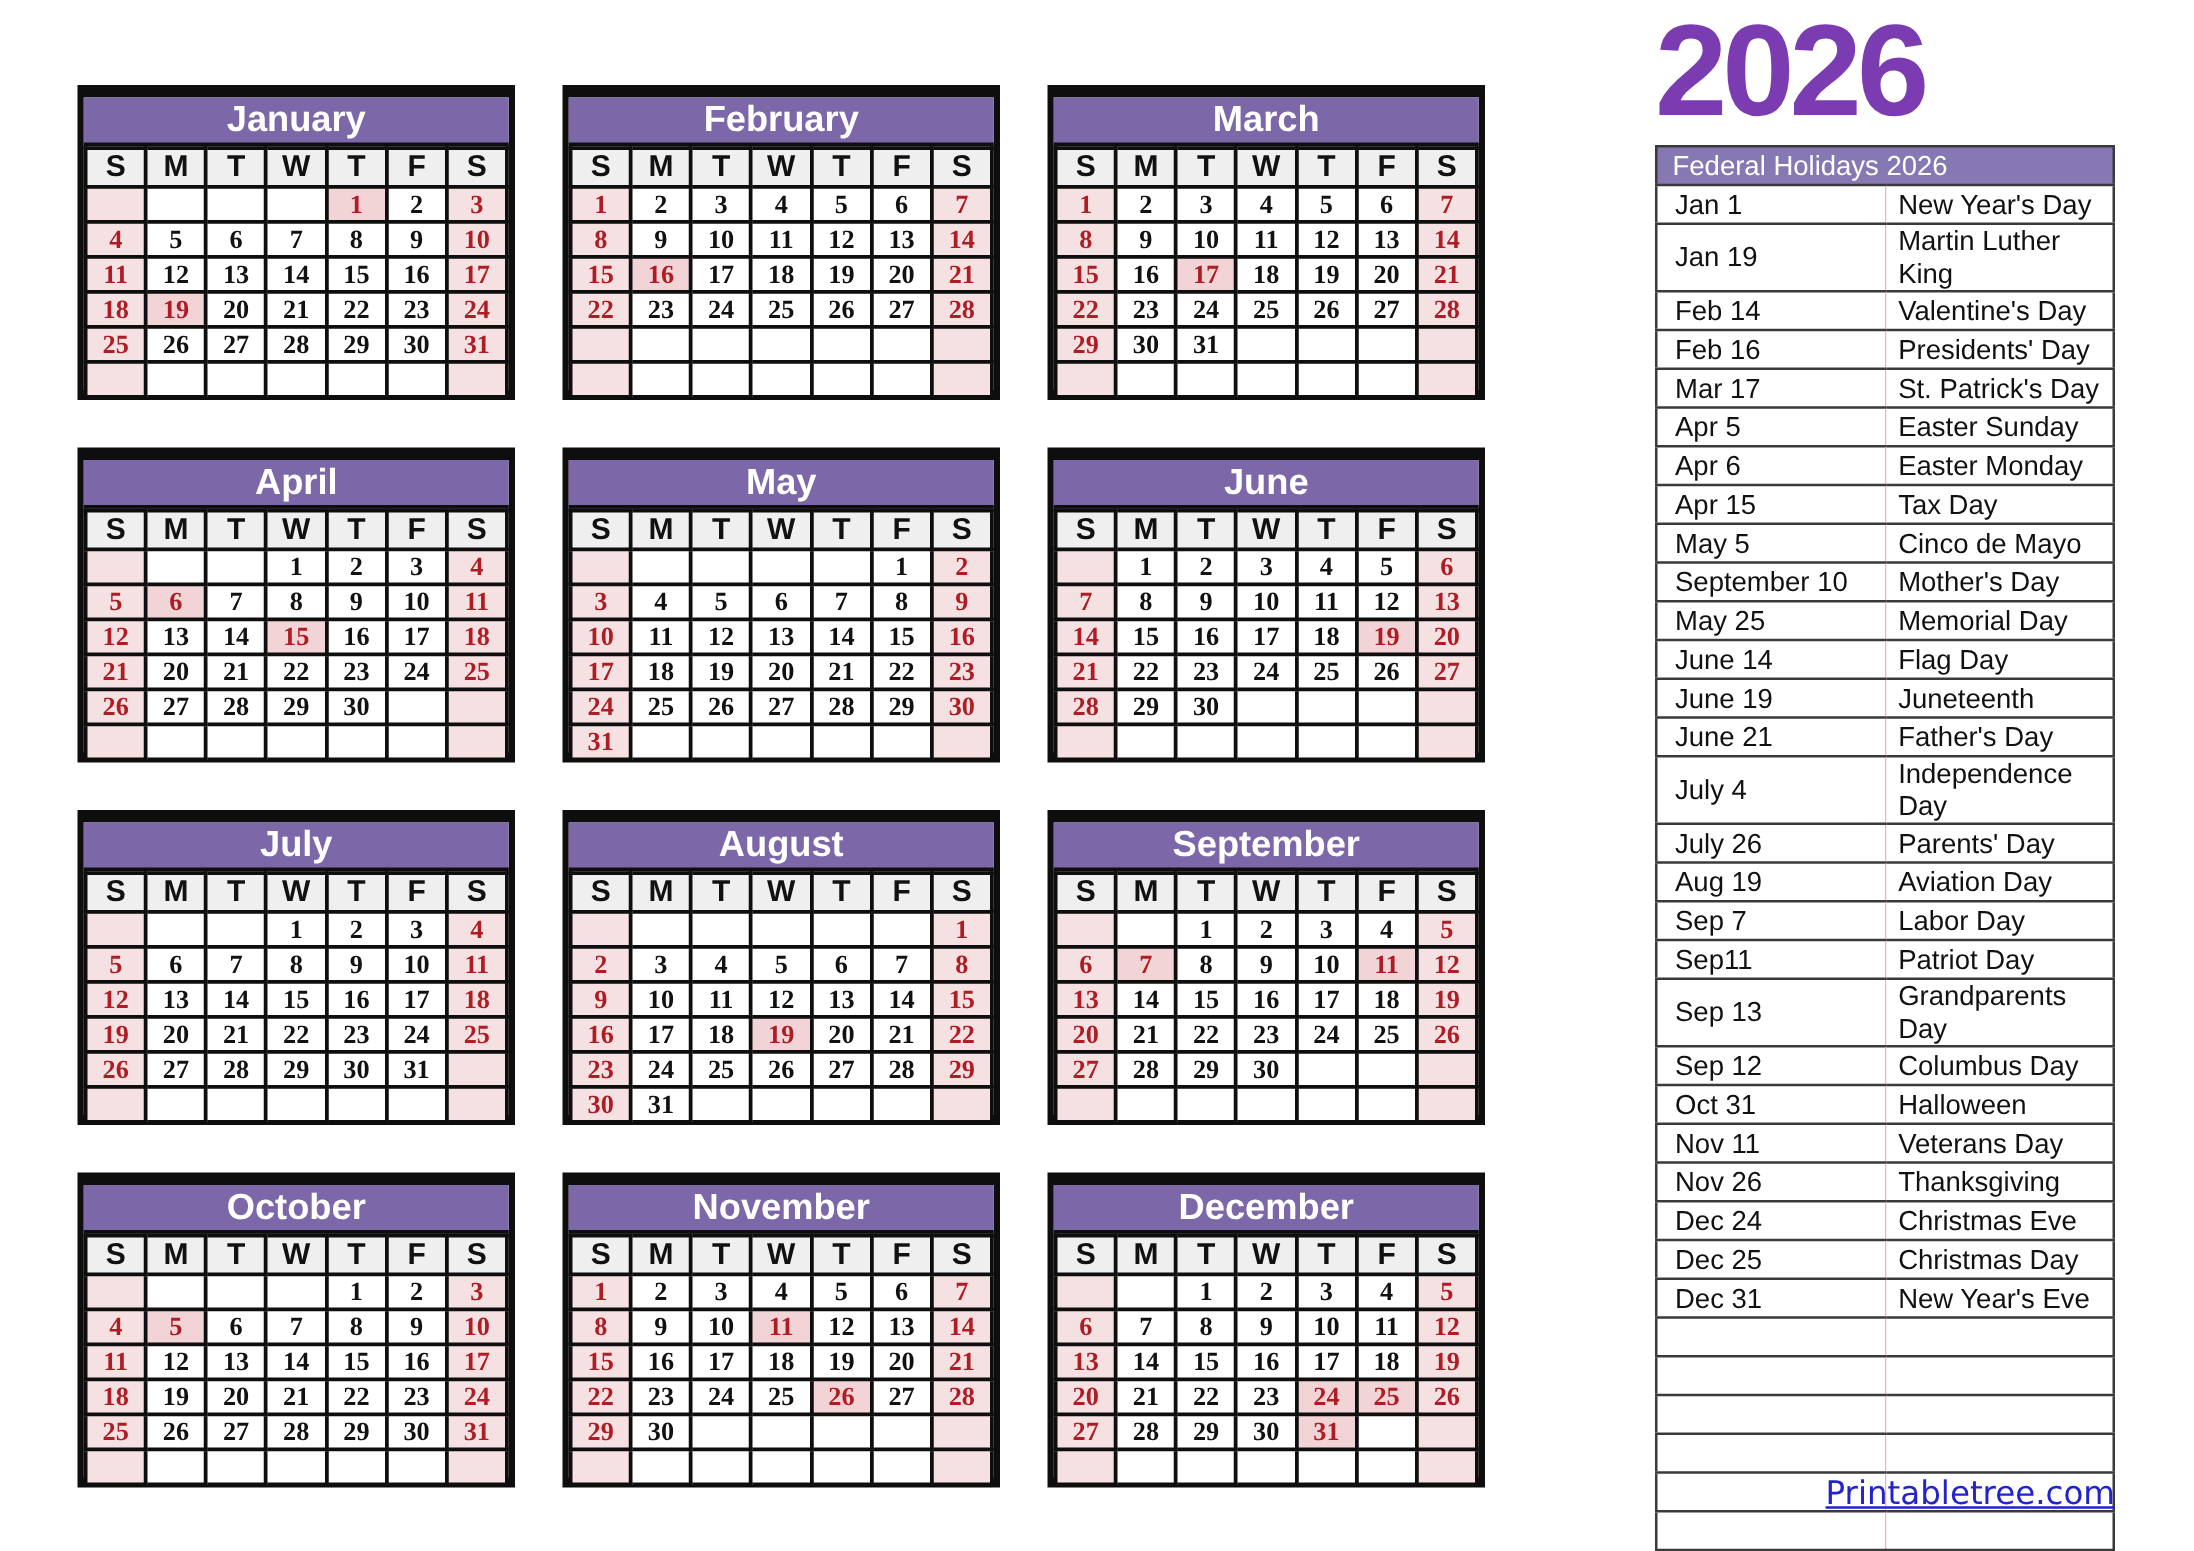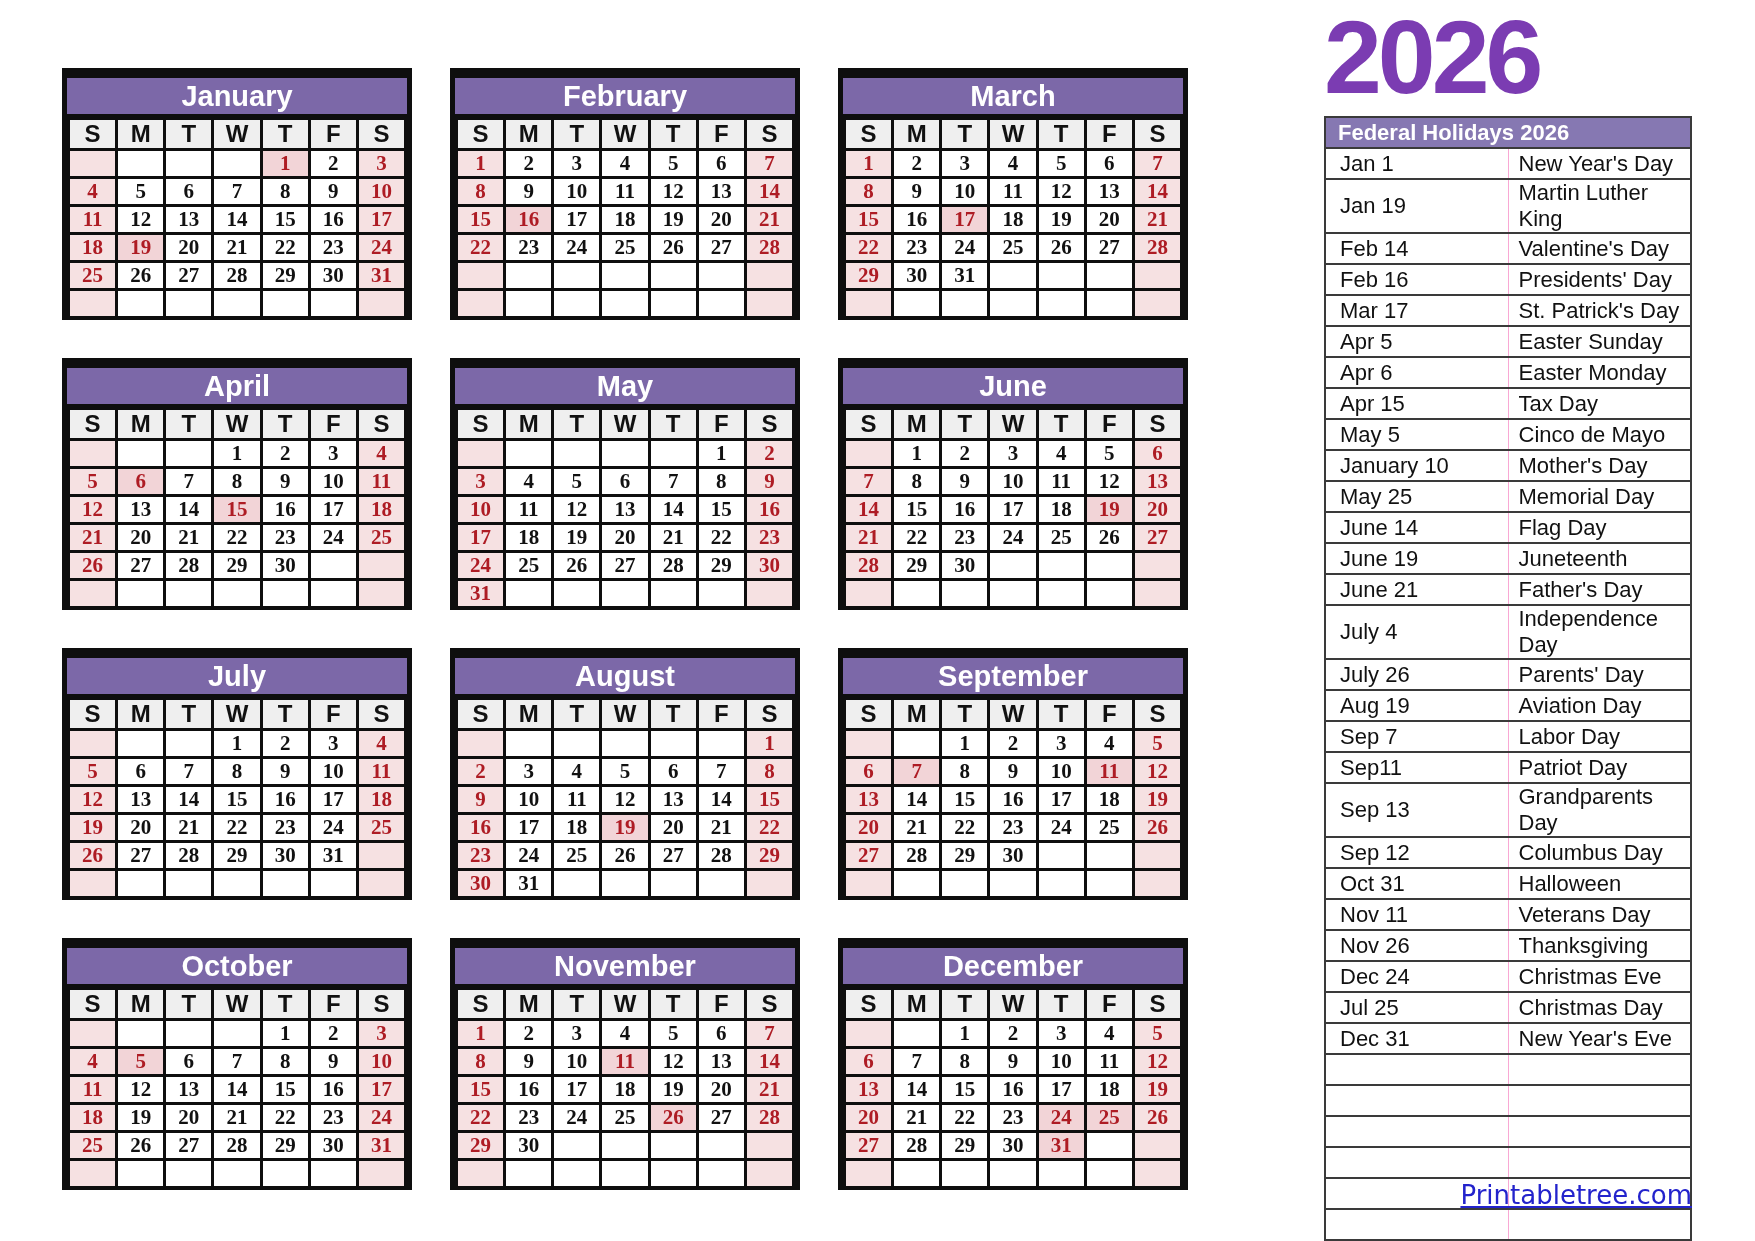--- a/index.html
+++ b/index.html
@@ -31,21 +31,21 @@
   table.cal td.red{color:#AE1C24;}
 
   
   #holidays-panel{position:absolute;left:1324px;top:116px;width:368px;}
   table.hol{border-collapse:collapse;width:100%;table-layout:fixed;
     border:2px solid #3a3a3a;}
   table.hol td{height:29px;border-top:2px solid #3a3a3a;font-size:22px;
     color:#111;vertical-align:middle;padding:0;background:#fff;}
   table.hol td.hdate{width:112px;padding-left:14px;}
   table.hol td.hname{border-left:1px solid #f9a8d4;padding-left:10px;}
-  table.hol tr.hol-header td{background:#8678B2;color:#fff;font-weight:bold;
+  table.hol tr.hol-header td{background:#8678B2;color:#fff;font-weight:normal;
     font-size:22px;padding-left:12px;border-top:none;}
 
   
   .footer{position:absolute;left:1324px;top:1180px;width:368px;text-align:right;}
   .footer a{font-family:"DejaVu Sans",sans-serif;font-size:26px;
     color:#2323CC;text-decoration:underline;cursor:pointer;}
 </style>
 </head>
 <body>
 
@@ -930,21 +930,21 @@
         </tr>
         <tr>
           <td class="hdate">Apr 15</td>
           <td class="hname">Tax Day</td>
         </tr>
         <tr>
           <td class="hdate">May 5</td>
           <td class="hname">Cinco de Mayo</td>
         </tr>
         <tr>
-          <td class="hdate">January 10</td>
+          <td class="hdate">September 10</td>
           <td class="hname">Mother's Day</td>
         </tr>
         <tr>
           <td class="hdate">May 25</td>
           <td class="hname">Memorial Day</td>
         </tr>
         <tr>
           <td class="hdate">June 14</td>
           <td class="hname">Flag Day</td>
         </tr>
@@ -994,21 +994,21 @@
         </tr>
         <tr>
           <td class="hdate">Nov 26</td>
           <td class="hname">Thanksgiving</td>
         </tr>
         <tr>
           <td class="hdate">Dec 24</td>
           <td class="hname">Christmas Eve</td>
         </tr>
         <tr>
-          <td class="hdate">Jul 25</td>
+          <td class="hdate">Dec 25</td>
           <td class="hname">Christmas Day</td>
         </tr>
         <tr>
           <td class="hdate">Dec 31</td>
           <td class="hname">New Year's Eve</td>
         </tr>
         <tr>
           <td class="hdate"></td>
           <td class="hname"></td>
         </tr>

